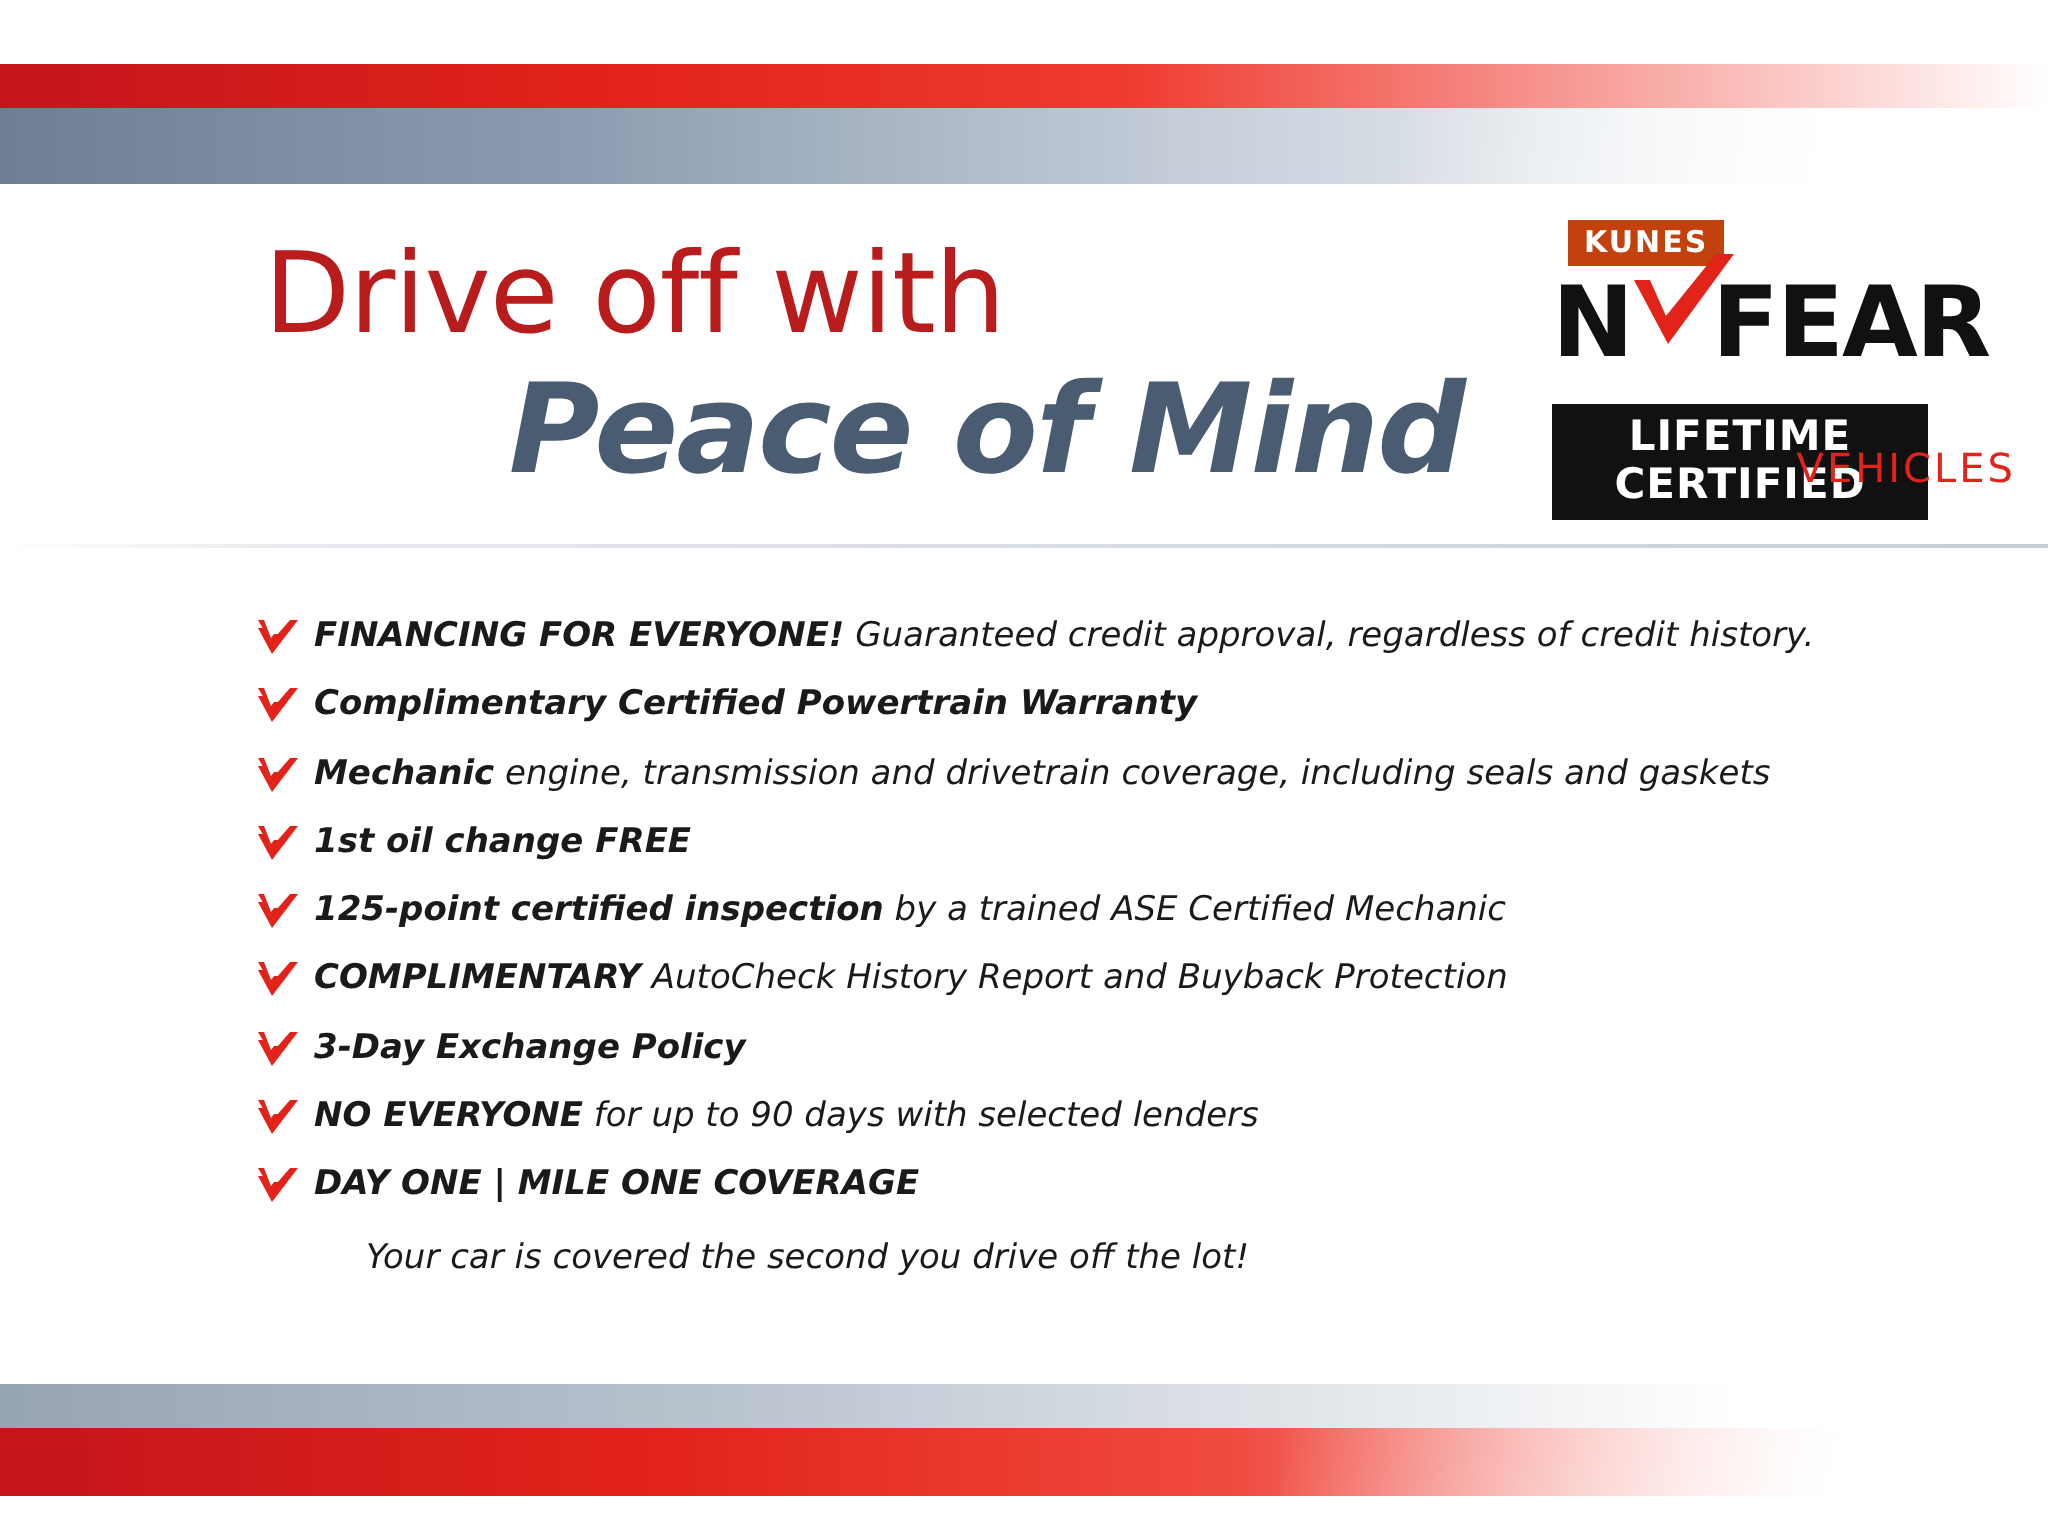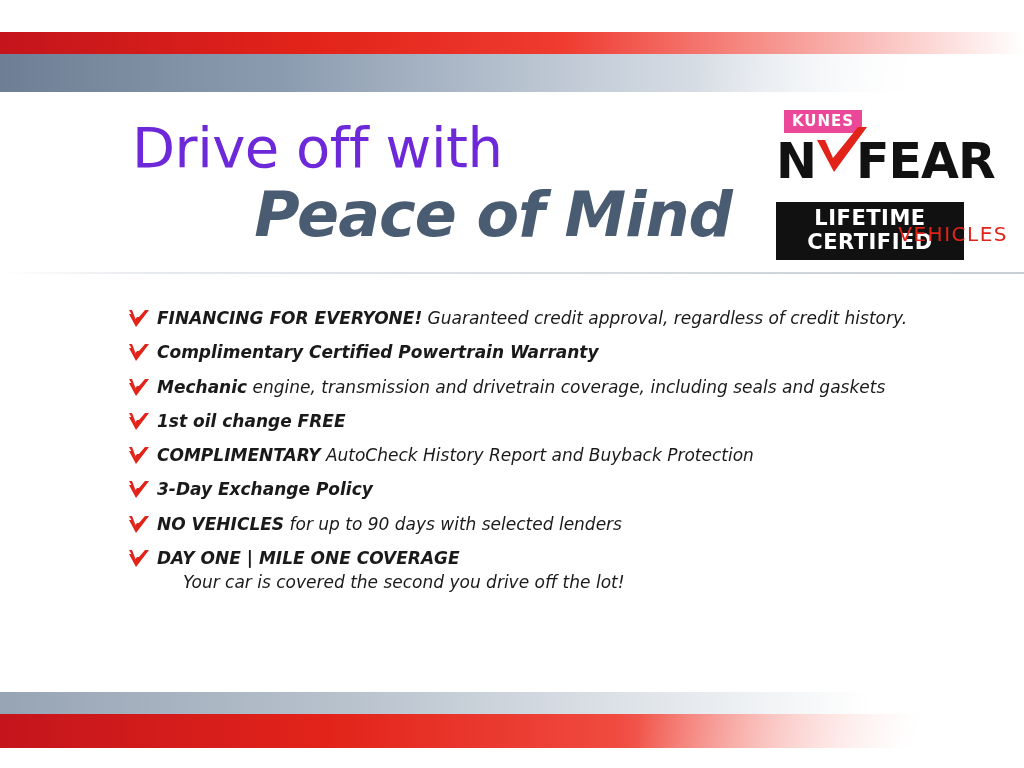--- a/index.html
+++ b/index.html
@@ -87,21 +87,21 @@
   .headline {
     position: absolute;
     top: 120px;
     left: 132px;
     width: 600px;
   }
   .headline .line1 {
     font-family: "DejaVu Sans", sans-serif;
     font-size: 56px;
     font-weight: 400;
-    color: #6d28d9;
+    color: #b91c1c;
     letter-spacing: -0.5px;
     line-height: 1.0;
   }
   .headline .line2 {
     font-family: "DejaVu Sans", sans-serif;
     font-size: 62px;
     font-weight: bold;
     font-style: italic;
     color: #4a5c72;
     letter-spacing: -1px;
@@ -126,21 +126,21 @@
     position: absolute;
     top: 108px;
     left: 768px;
     width: 240px;
     height: 148px;
   }
   .logo .kunes {
     position: absolute;
     top: 2px;
     left: 16px;
-    background: #ec4899;
+    background: #c2410c;
     color: #ffffff;
     font-family: "DejaVu Sans", sans-serif;
     font-weight: bold;
     font-size: 15px;
     letter-spacing: 1px;
     padding: 2px 8px 3px 8px;
   }
   .logo .nofear {
     position: absolute;
     top: 29px;
@@ -212,21 +212,21 @@
     font-size: 17px;
     font-style: italic;
     color: #1a1a1a;
     line-height: 1.25;
   }
   .bullet .txt b {
     font-weight: bold;
   }
   .bullet .sub {
     display: block;
-    margin-top: 3px;
+    margin-top: 16px;
     margin-left: 26px;
     font-weight: normal;
     font-size: 17px;
     font-style: italic;
     color: #1a1a1a;
   }
 </style>
 </head>
 <body>
 
@@ -292,20 +292,29 @@
     <div class="bullet">
       <span class="check">
         <svg width="22" height="20" viewBox="0 0 22 20" aria-hidden="true">
           <path d="M1 5 L8 18 L21 1 L17 1 L7.5 12 L4 5 Z" fill="#e2231a"></path>
           <path d="M1 1 L8 13 L12 8 L9 8 L7.5 10 L4 1 Z" fill="#e2231a"></path>
         </svg>
       </span>
       <span class="txt"><b>1st oil change FREE</b><span></span></span>
     </div>
 
+    <div class="bullet">
+      <span class="check">
+        <svg width="22" height="20" viewBox="0 0 22 20" aria-hidden="true">
+          <path d="M1 5 L8 18 L21 1 L17 1 L7.5 12 L4 5 Z" fill="#e2231a"></path>
+          <path d="M1 1 L8 13 L12 8 L9 8 L7.5 10 L4 1 Z" fill="#e2231a"></path>
+        </svg>
+      </span>
+      <span class="txt"><b>125-point certified inspection</b><span> by a trained ASE Certified Mechanic</span></span>
+    </div>
 
     <div class="bullet">
       <span class="check">
         <svg width="22" height="20" viewBox="0 0 22 20" aria-hidden="true">
           <path d="M1 5 L8 18 L21 1 L17 1 L7.5 12 L4 5 Z" fill="#e2231a"></path>
           <path d="M1 1 L8 13 L12 8 L9 8 L7.5 10 L4 1 Z" fill="#e2231a"></path>
         </svg>
       </span>
       <span class="txt"><b>COMPLIMENTARY</b><span> AutoCheck History Report and Buyback Protection</span></span>
     </div>
@@ -320,21 +329,21 @@
       <span class="txt"><b>3-Day Exchange Policy</b><span></span></span>
     </div>
 
     <div class="bullet">
       <span class="check">
         <svg width="22" height="20" viewBox="0 0 22 20" aria-hidden="true">
           <path d="M1 5 L8 18 L21 1 L17 1 L7.5 12 L4 5 Z" fill="#e2231a"></path>
           <path d="M1 1 L8 13 L12 8 L9 8 L7.5 10 L4 1 Z" fill="#e2231a"></path>
         </svg>
       </span>
-      <span class="txt"><b>NO VEHICLES</b><span> for up to 90 days with selected lenders</span></span>
+      <span class="txt"><b>NO EVERYONE</b><span> for up to 90 days with selected lenders</span></span>
     </div>
 
     <div class="bullet">
       <span class="check">
         <svg width="22" height="20" viewBox="0 0 22 20" aria-hidden="true">
           <path d="M1 5 L8 18 L21 1 L17 1 L7.5 12 L4 5 Z" fill="#e2231a"></path>
           <path d="M1 1 L8 13 L12 8 L9 8 L7.5 10 L4 1 Z" fill="#e2231a"></path>
         </svg>
       </span>
       <span class="txt"><b>DAY ONE | MILE ONE COVERAGE</b><span class="sub">Your car is covered the second you drive off the lot!</span></span>

